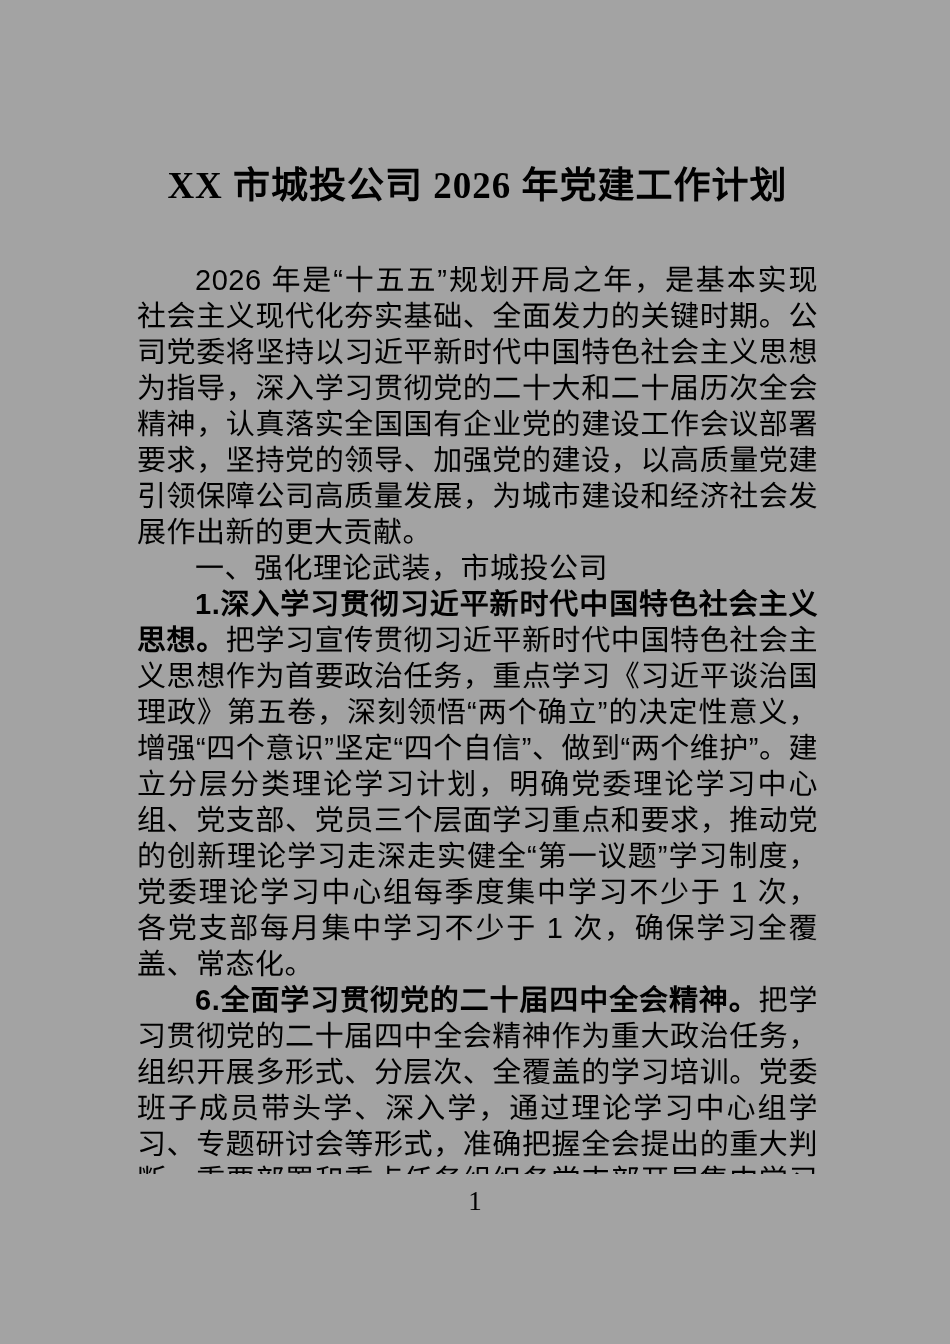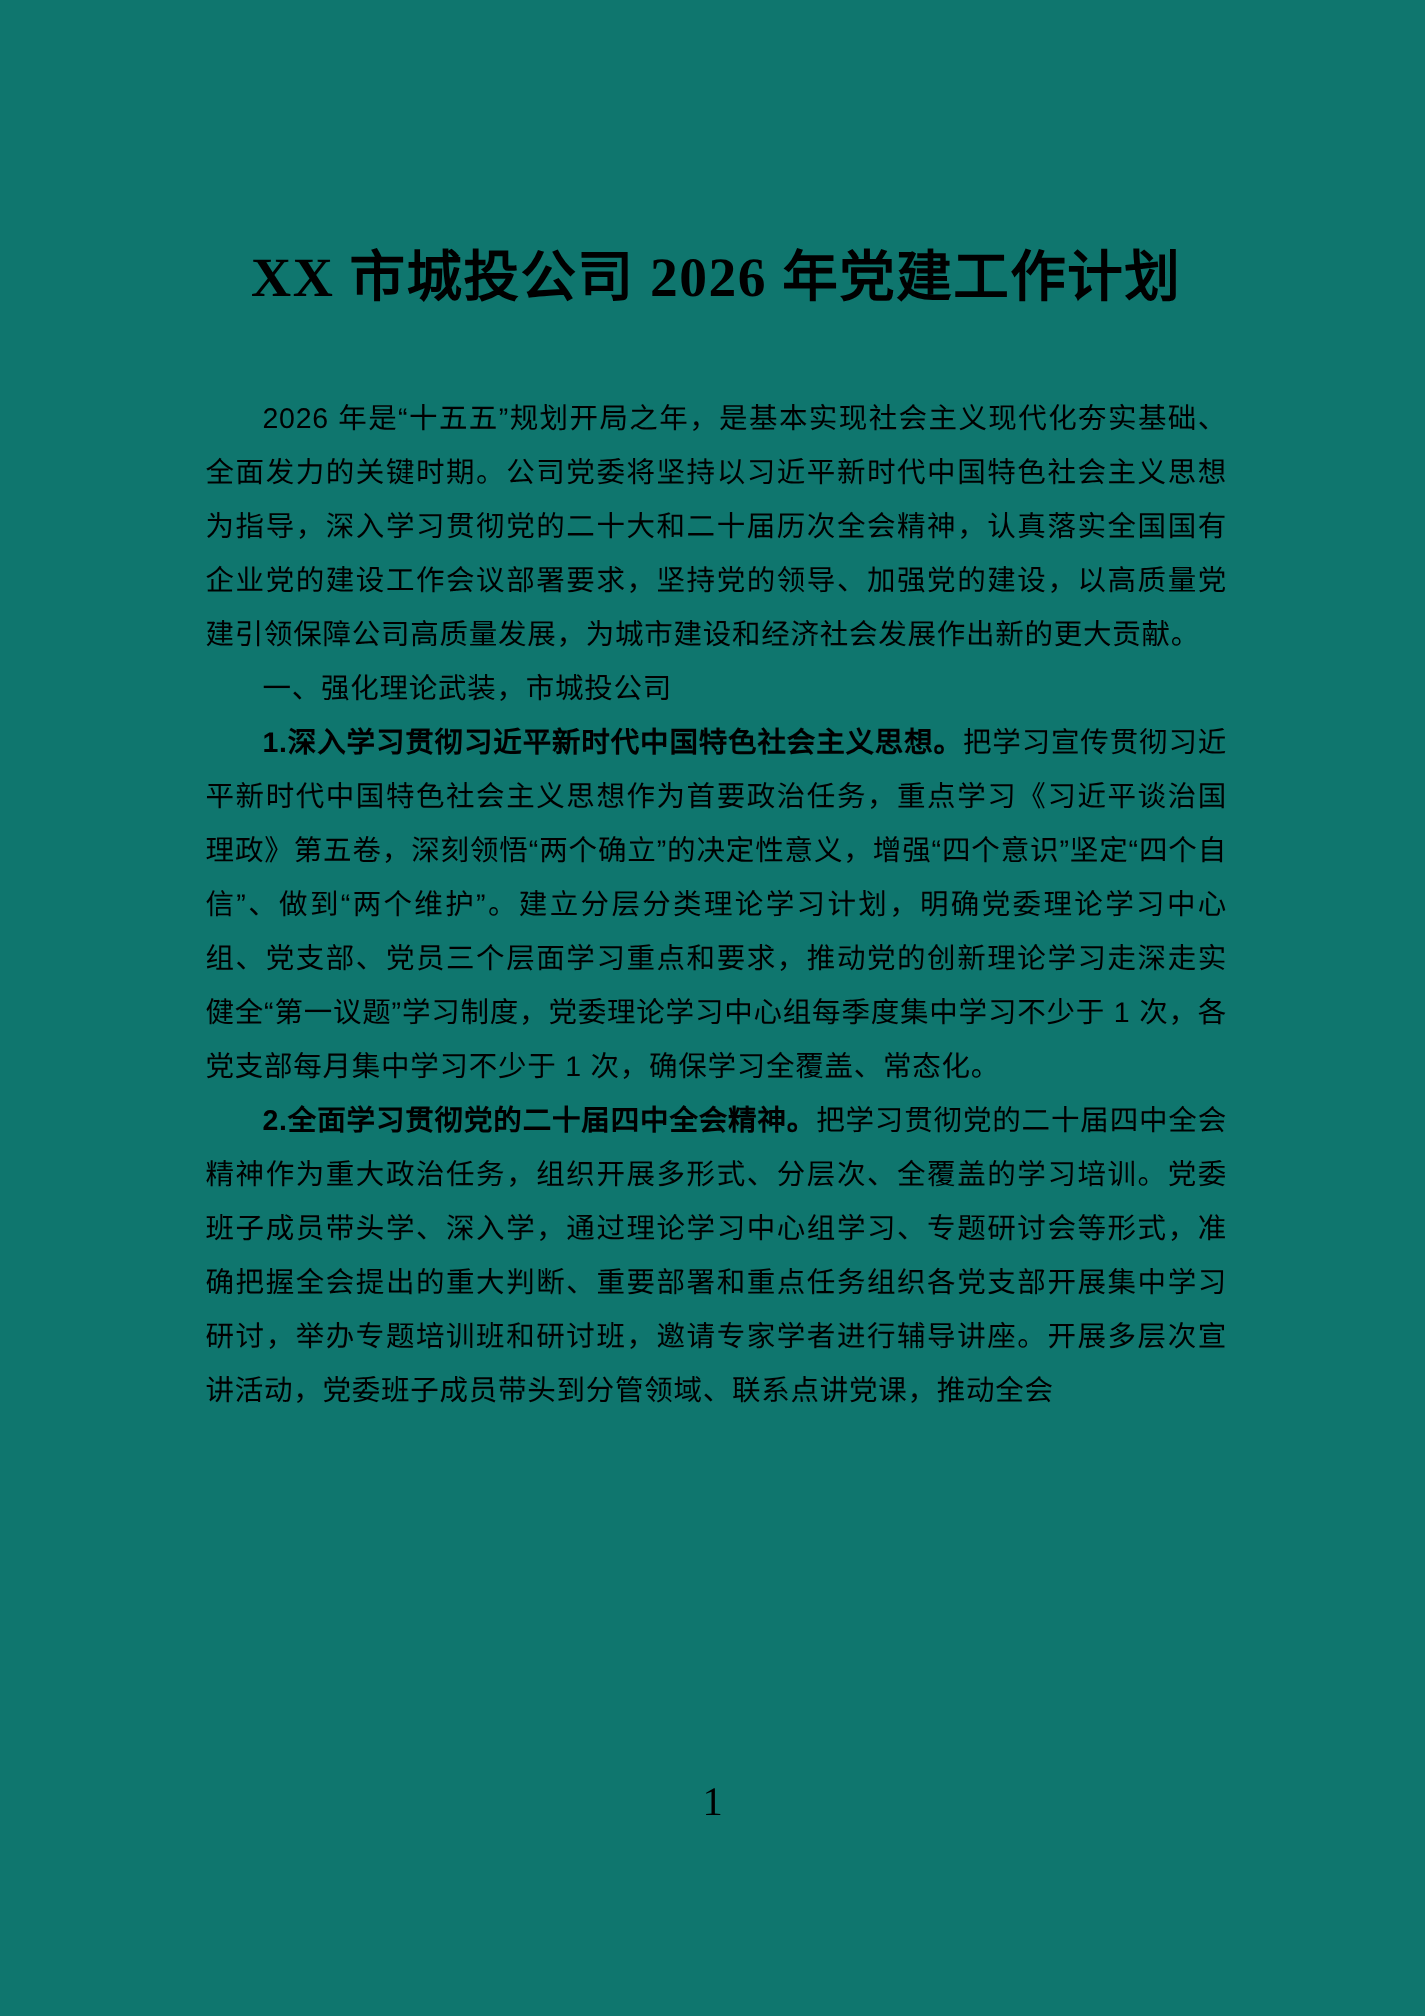--- a/index.html
+++ b/index.html
@@ -4,21 +4,21 @@
 <style>
   html, body {
     margin: 0;
     padding: 0;
     background: #ffffff;
   }
   .page {
     position: relative;
     width: 950px;
     height: 1344px;
-    background: #0f766e;
+    background: #a3a3a3;
     color: #000000;
     overflow: hidden;
     font-family: "Liberation Sans", sans-serif;
   }
   .doc-title {
     position: absolute;
     top: 162px;
     left: 137px;
     width: 681px;
     margin: 0;
@@ -30,21 +30,21 @@
     letter-spacing: 1px;
     white-space: nowrap;
   }
   .doc-body {
     position: absolute;
     top: 262px;
     left: 137px;
     width: 681px;
     height: 912px;
     overflow: hidden;
-    font-size: 19px;
+    font-size: 29px;
     line-height: 36px;
     text-align: justify;
     letter-spacing: 0.5px;
   }
   .para {
     margin: 0;
     padding: 0;
     text-indent: 2em;
   }
   .para .lead {
@@ -69,19 +69,19 @@
   <h1 class="doc-title">XX 市城投公司 2026 年党建工作计划</h1>
 
   <div class="doc-body">
 
     <p class="para">2026 年是“十五五”规划开局之年，是基本实现社会主义现代化夯实基础、全面发力的关键时期。公司党委将坚持以习近平新时代中国特色社会主义思想为指导，深入学习贯彻党的二十大和二十届历次全会精神，认真落实全国国有企业党的建设工作会议部署要求，坚持党的领导、加强党的建设，以高质量党建引领保障公司高质量发展，为城市建设和经济社会发展作出新的更大贡献。</p>
 
     <p class="para">一、强化理论武装，市城投公司</p>
 
     <p class="para"><span class="lead">1.深入学习贯彻习近平新时代中国特色社会主义思想。</span><span>把学习宣传贯彻习近平新时代中国特色社会主义思想作为首要政治任务，重点学习《习近平谈治国理政》第五卷，深刻领悟“两个确立”的决定性意义，增强“四个意识”坚定“四个自信”、做到“两个维护”。建立分层分类理论学习计划，明确党委理论学习中心组、党支部、党员三个层面学习重点和要求，推动党的创新理论学习走深走实健全“第一议题”学习制度，党委理论学习中心组每季度集中学习不少于 1 次，各党支部每月集中学习不少于 1 次，确保学习全覆盖、常态化。</span></p>
 
-    <p class="para"><span class="lead">2.全面学习贯彻党的二十届四中全会精神。</span><span>把学习贯彻党的二十届四中全会精神作为重大政治任务，组织开展多形式、分层次、全覆盖的学习培训。党委班子成员带头学、深入学，通过理论学习中心组学习、专题研讨会等形式，准确把握全会提出的重大判断、重要部署和重点任务组织各党支部开展集中学习研讨，举办专题培训班和研讨班，邀请专家学者进行辅导讲座。开展多层次宣讲活动，党委班子成员带头到分管领域、联系点讲党课，推动全会</span></p>
+    <p class="para"><span class="lead">6.全面学习贯彻党的二十届四中全会精神。</span><span>把学习贯彻党的二十届四中全会精神作为重大政治任务，组织开展多形式、分层次、全覆盖的学习培训。党委班子成员带头学、深入学，通过理论学习中心组学习、专题研讨会等形式，准确把握全会提出的重大判断、重要部署和重点任务组织各党支部开展集中学习研讨，举办专题培训班和研讨班，邀请专家学者进行辅导讲座。开展多层次宣讲活动，党委班子成员带头到分管领域、联系点讲党课，推动全会</span></p>
 
   </div>
 
   <div class="page-number">1</div>
 
 </div>
 
 </body></html>

